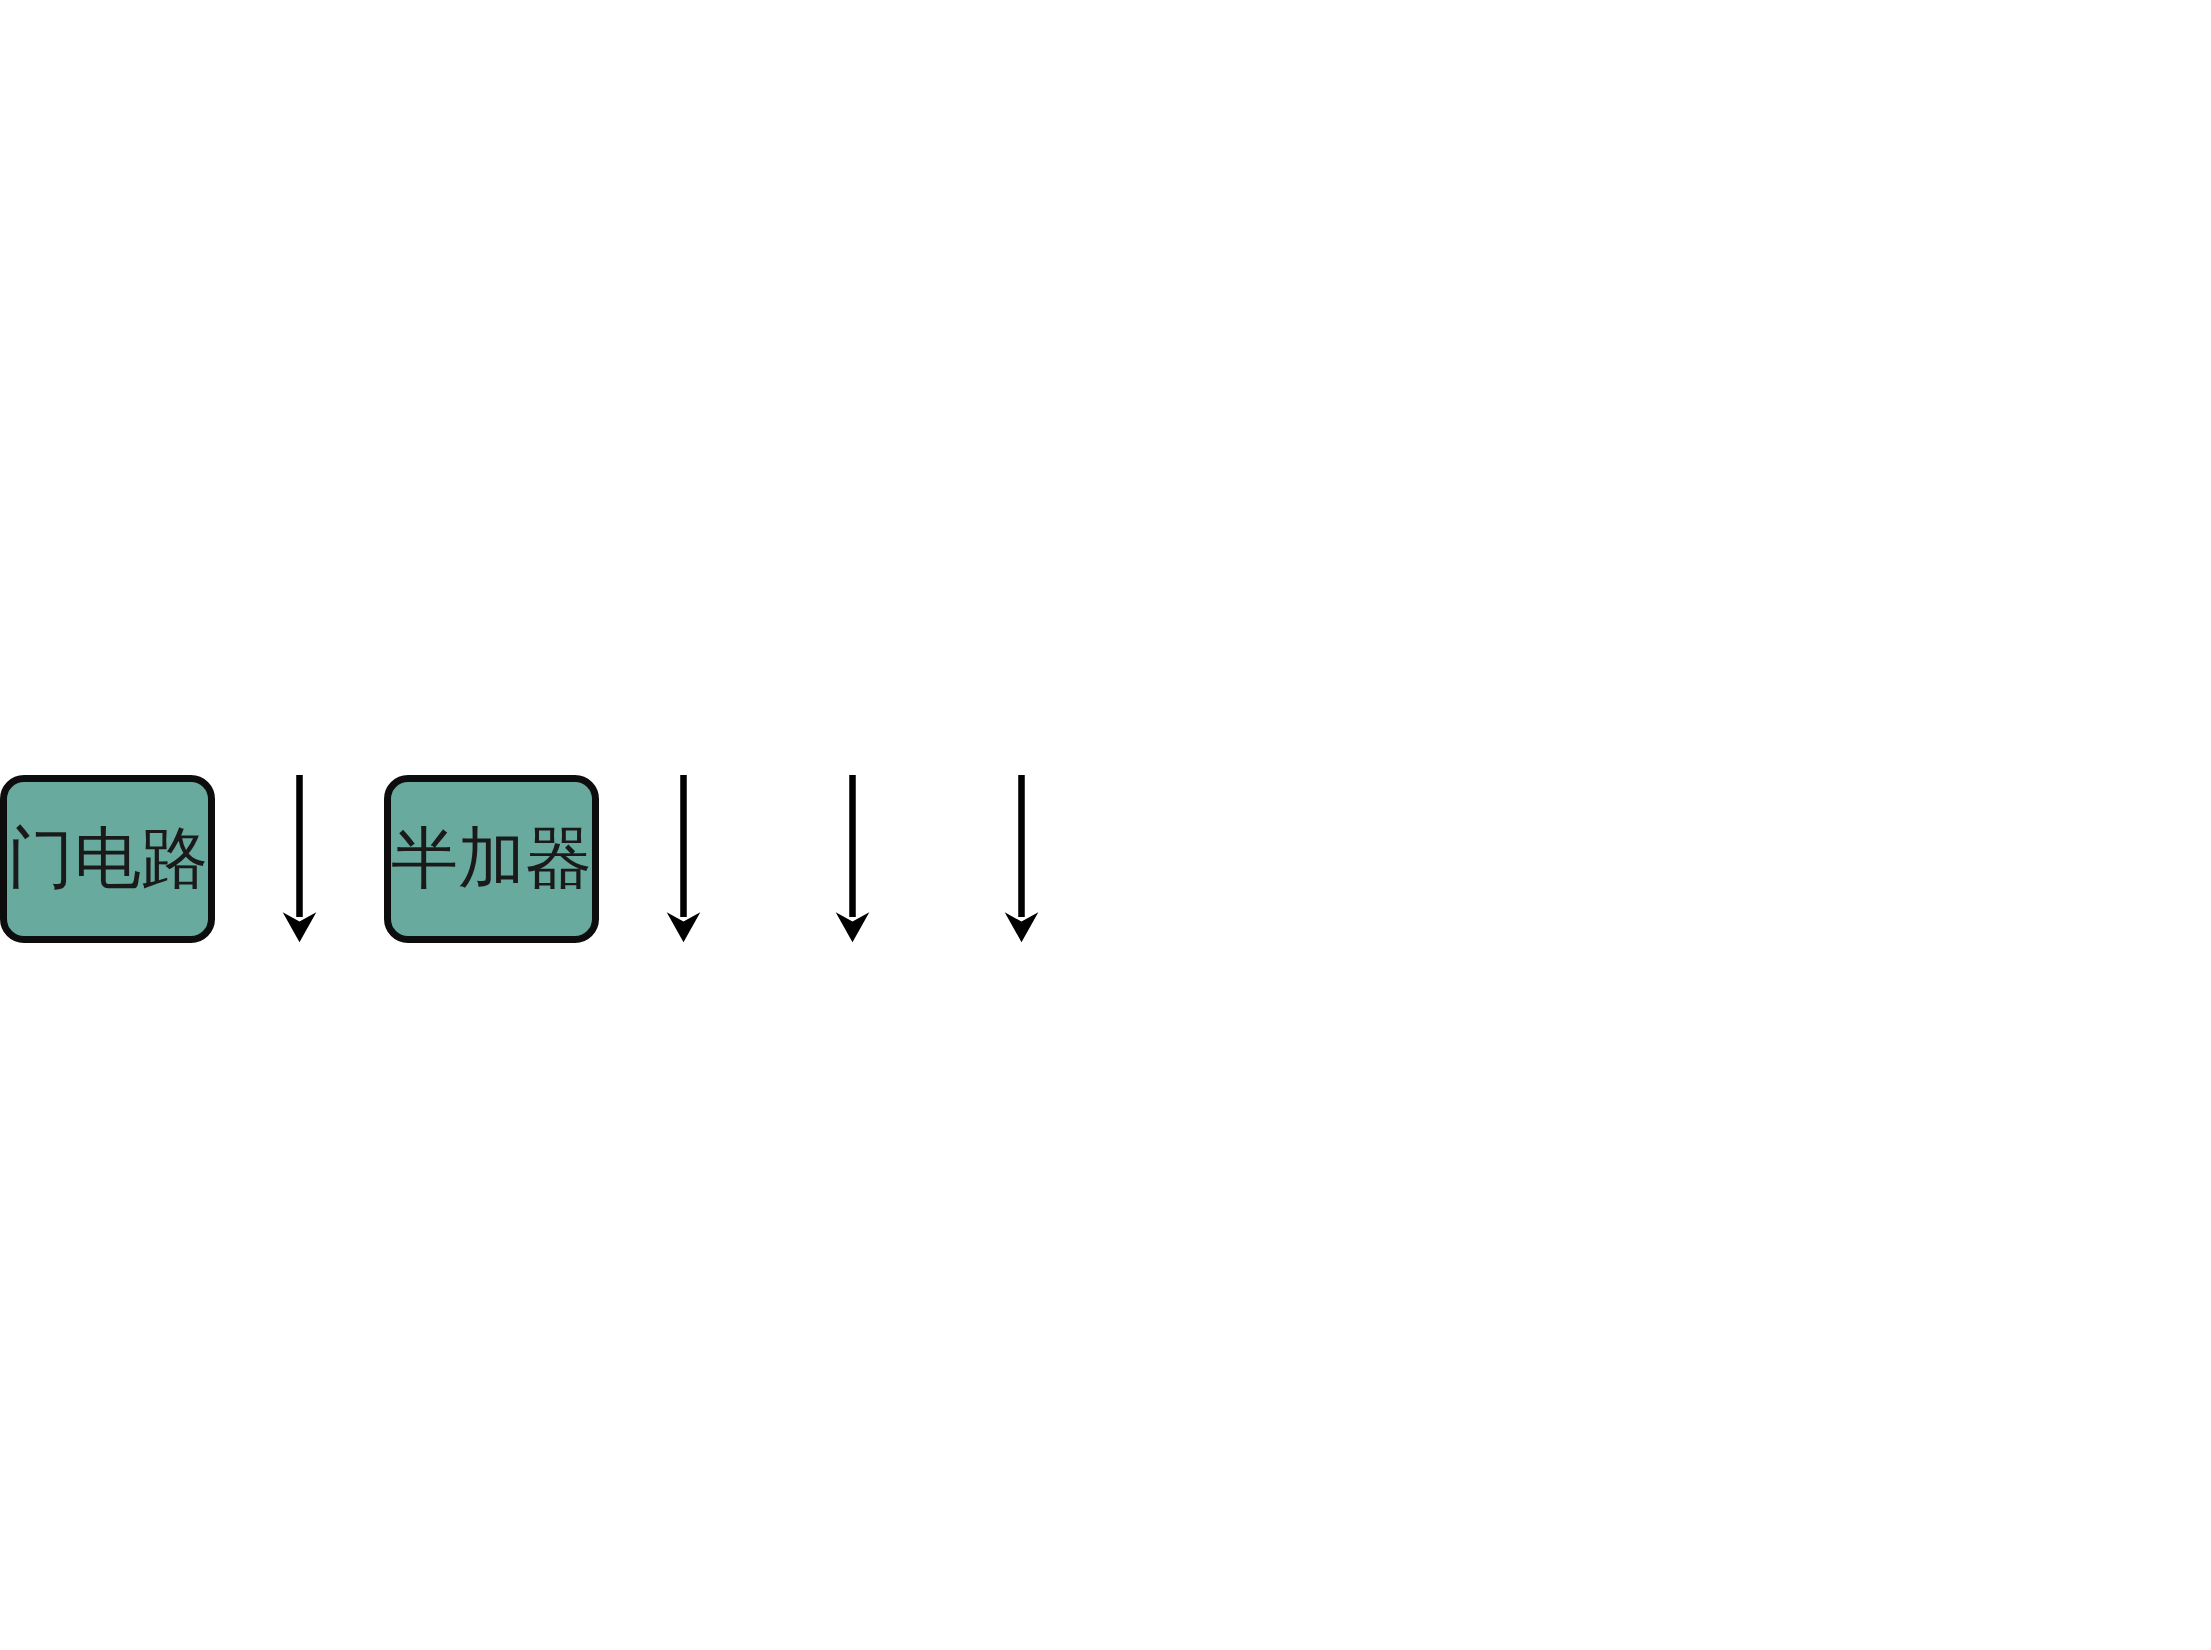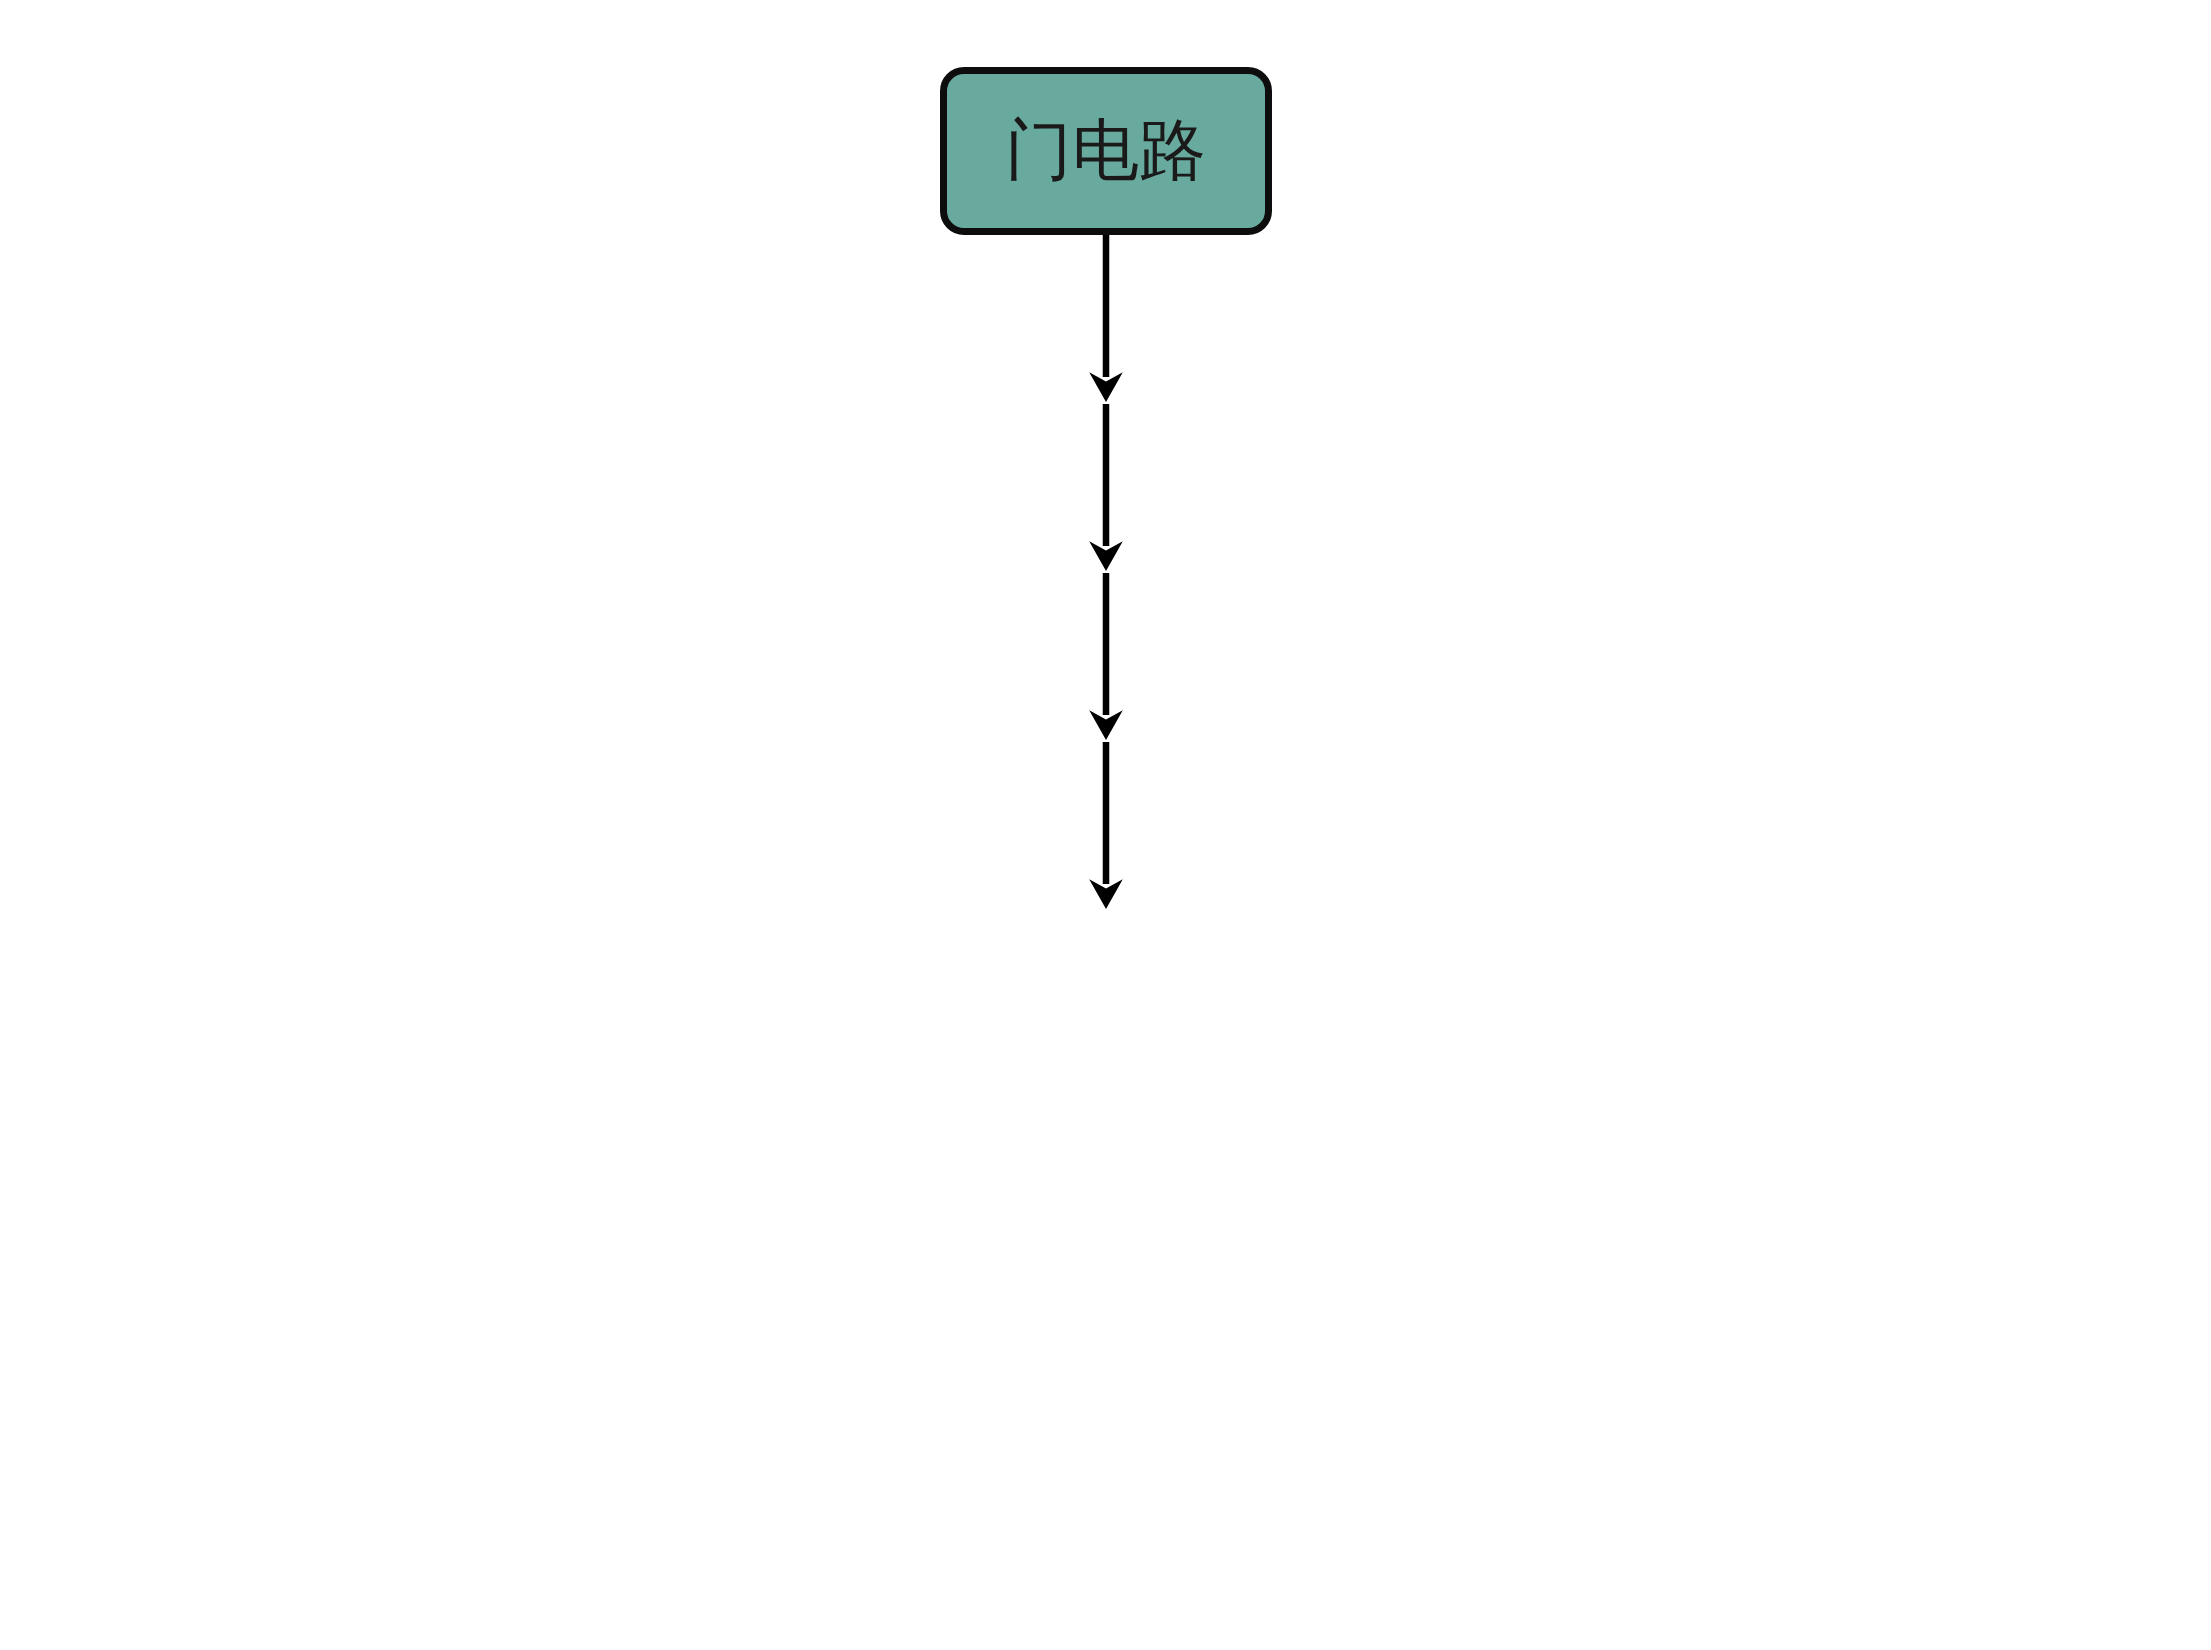--- a/index.html
+++ b/index.html
@@ -14,21 +14,21 @@
     width: 2211px;
     height: 1651px;
     background: var(--bg-color);
     font-family: "Liberation Sans", "DejaVu Sans", sans-serif;
     overflow: hidden;
   }
   .diagram {
     width: 100%;
     height: 100%;
     display: flex;
-    flex-direction: column;
+    flex-direction: row;
     align-items: center;
     padding-top: 67px;
   }
   .node {
     width: 332px;
     height: 168px;
     flex: 0 0 168px;
     background: var(--node-fill);
     border: 7.5px solid var(--node-border);
     border-radius: 24px;
@@ -64,20 +64,23 @@
 
   <div class="node">
     <span class="node-label">门电路</span>
   </div>
 
   <svg class="arrow" width="56" height="169" viewBox="0 0 60 181" xmlns="http://www.w3.org/2000/svg">
     <line x1="30" y1="0" x2="30" y2="152"></line>
     <polygon points="30,179 12,147 30,157 48,147"></polygon>
   </svg>
 
+  <div class="node">
+    <span class="node-label">半加器</span>
+  </div>
 
   <svg class="arrow" width="56" height="169" viewBox="0 0 60 181" xmlns="http://www.w3.org/2000/svg">
     <line x1="30" y1="0" x2="30" y2="152"></line>
     <polygon points="30,179 12,147 30,157 48,147"></polygon>
   </svg>
 
 
   <svg class="arrow" width="56" height="169" viewBox="0 0 60 181" xmlns="http://www.w3.org/2000/svg">
     <line x1="30" y1="0" x2="30" y2="152"></line>
     <polygon points="30,179 12,147 30,157 48,147"></polygon>

